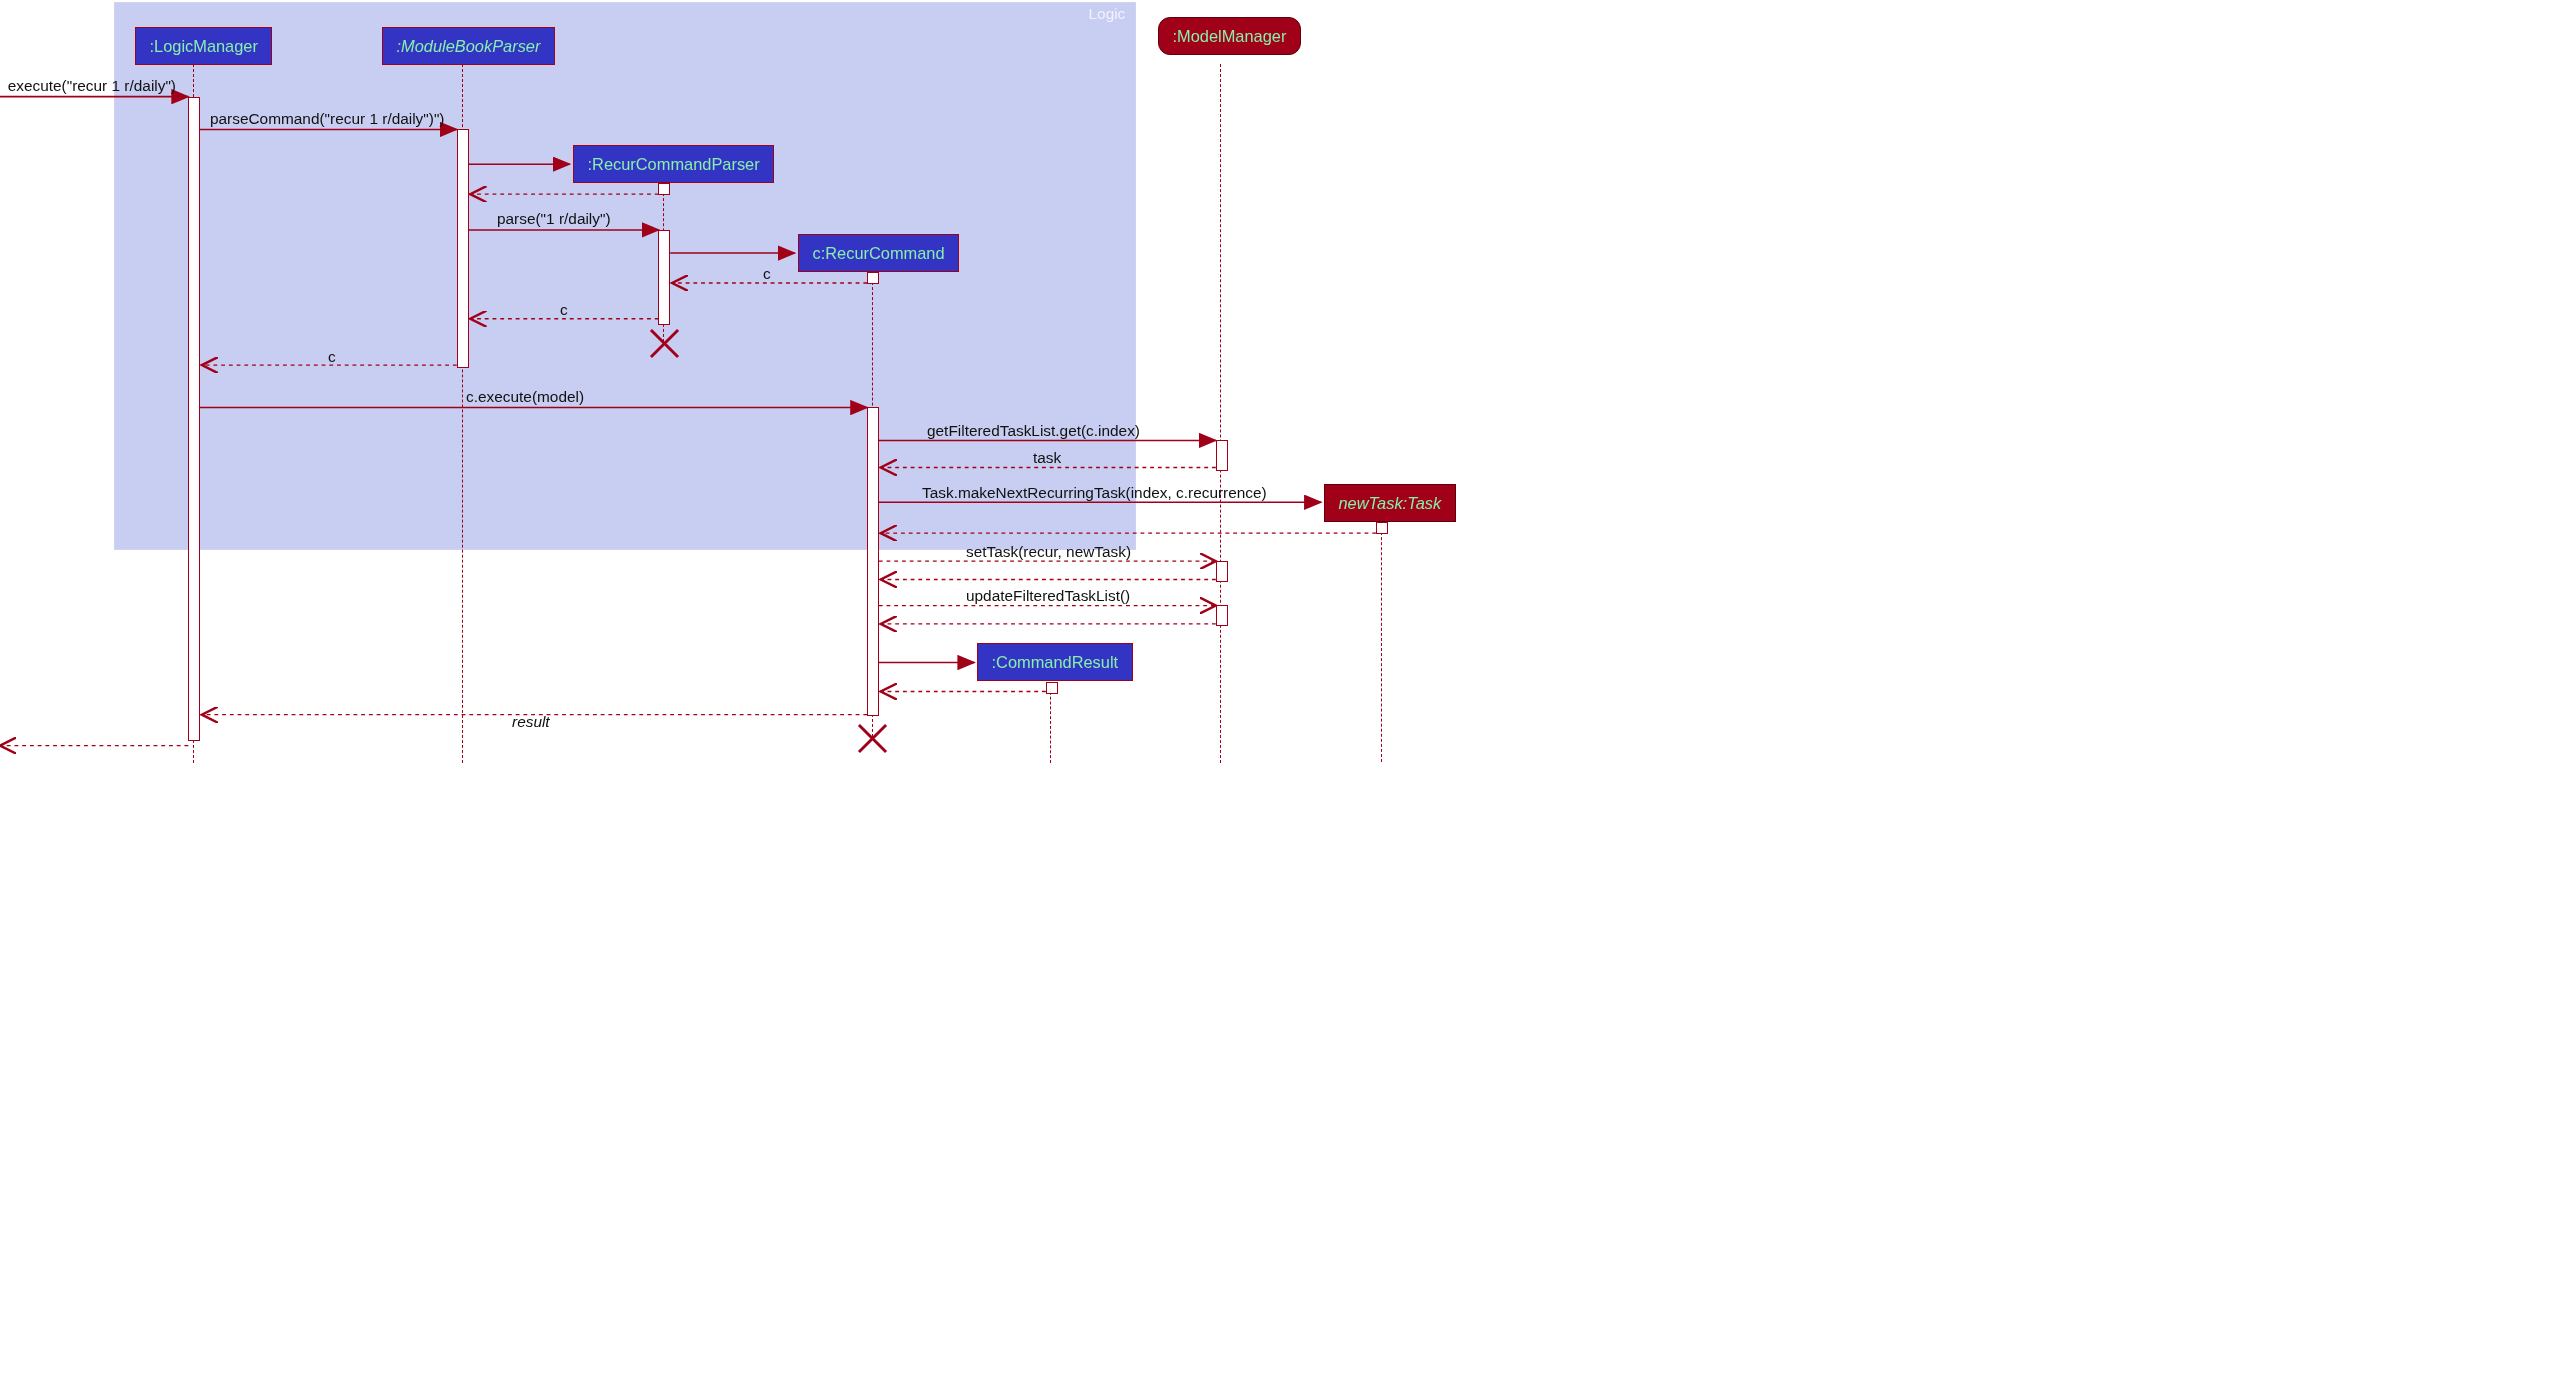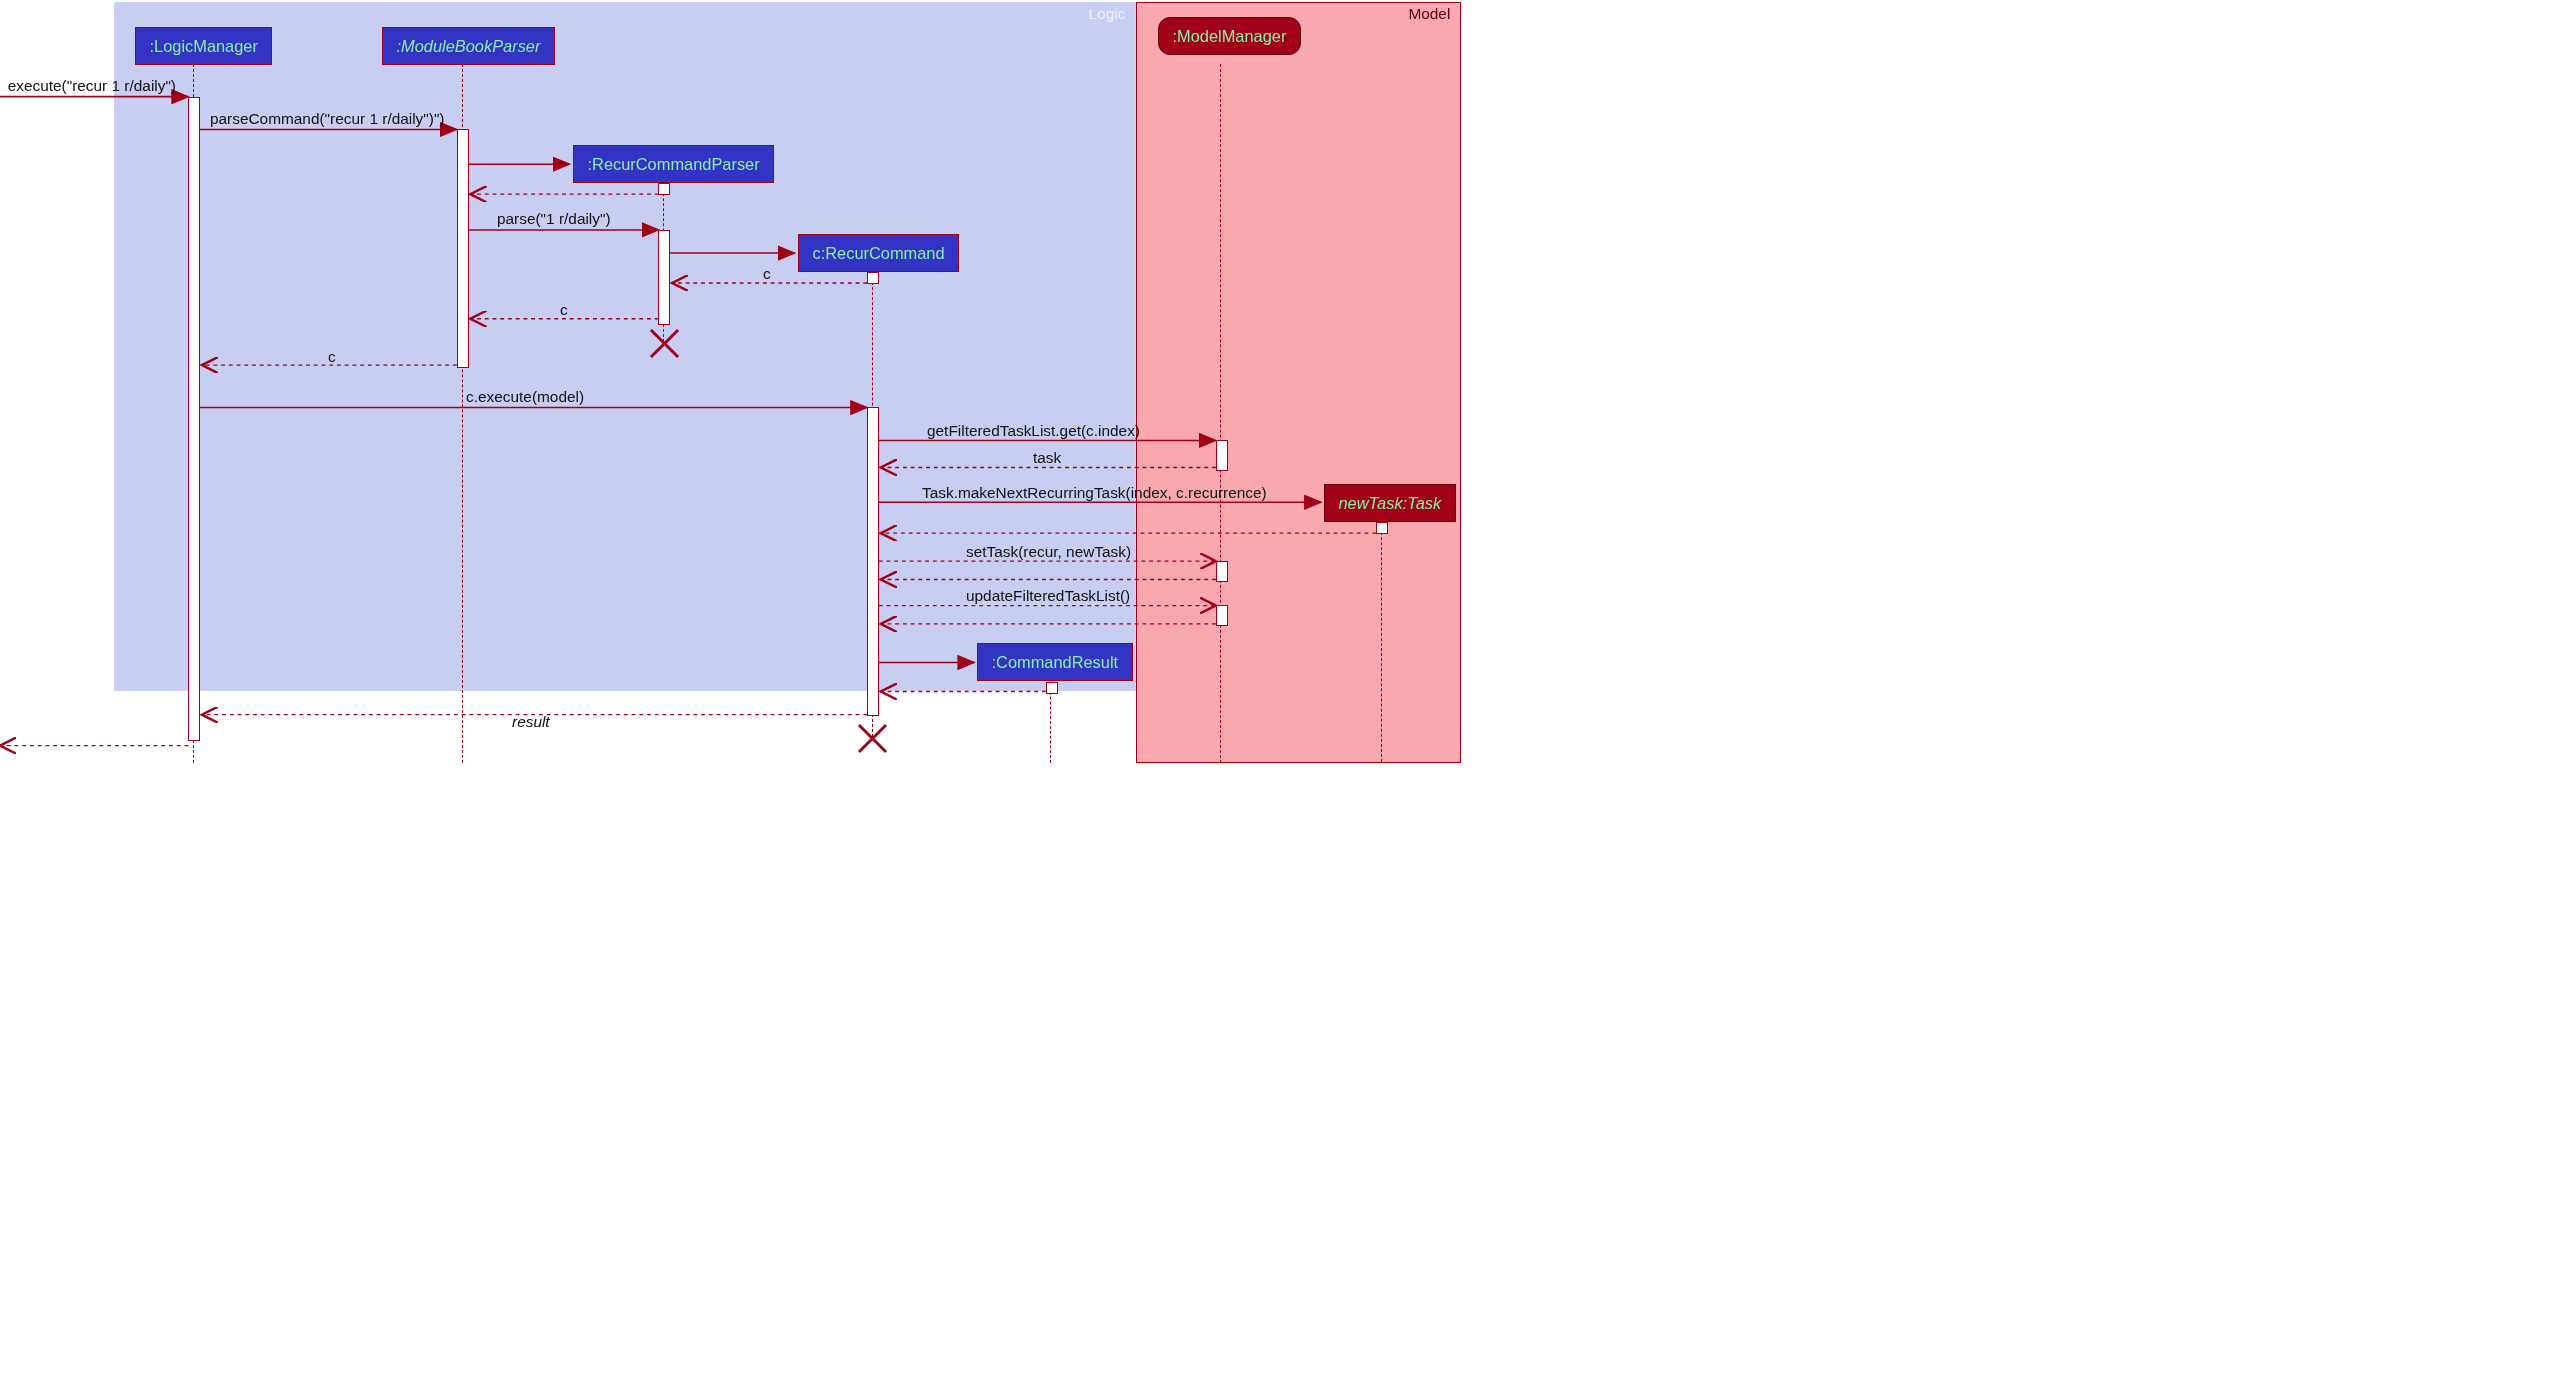--- a/index.html
+++ b/index.html
@@ -22,21 +22,21 @@
     position: absolute;
     top: 0;
     right: 9.7px;
     font-size: 15.4px;
     padding: 1.9px 0;
   }
   .logic-frame {
     left: 114px;
     top: 1.9px;
     width: 1022px;
-    height: 689px;
+    height: 548px;
     background: rgba(155,165,230,0.55);
     border-color: rgba(210,210,245,0.9);
     z-index: 1;
   }
   .logic-frame .frame-label { color: #f2f2ff; }
   .model-frame {
     left: 1136px;
     top: 1.9px;
     width: 325px;
     height: 761px;
@@ -101,23 +101,20 @@
     stroke-width: 3;
   }
 </style>
 </head>
 <body>
 
 <div class="diagram">
 
   <div class="frame logic-frame">
     <div class="frame-label">Logic</div>
-  </div>
-  <div class="frame model-frame">
-    <div class="frame-label">Model</div>
   </div>
 
   <div class="participant-box logic-participant" style="left:135px; top:27px;">:LogicManager</div>
   <div class="participant-box logic-participant" style="left:382px; top:27px;font-style:italic;">:ModuleBookParser</div>
   <div class="participant-box logic-participant" style="left:573px; top:145px;">:RecurCommandParser</div>
   <div class="participant-box logic-participant" style="left:798px; top:234px;">c:RecurCommand</div>
   <div class="participant-box logic-participant" style="left:977px; top:643px;">:CommandResult</div>
   <div class="participant-box model-participant" style="left:1158px; top:17px;border-radius:12px;">:ModelManager</div>
   <div class="participant-box model-participant" style="left:1324px; top:484px;font-style:italic;">newTask:Task</div>
 

